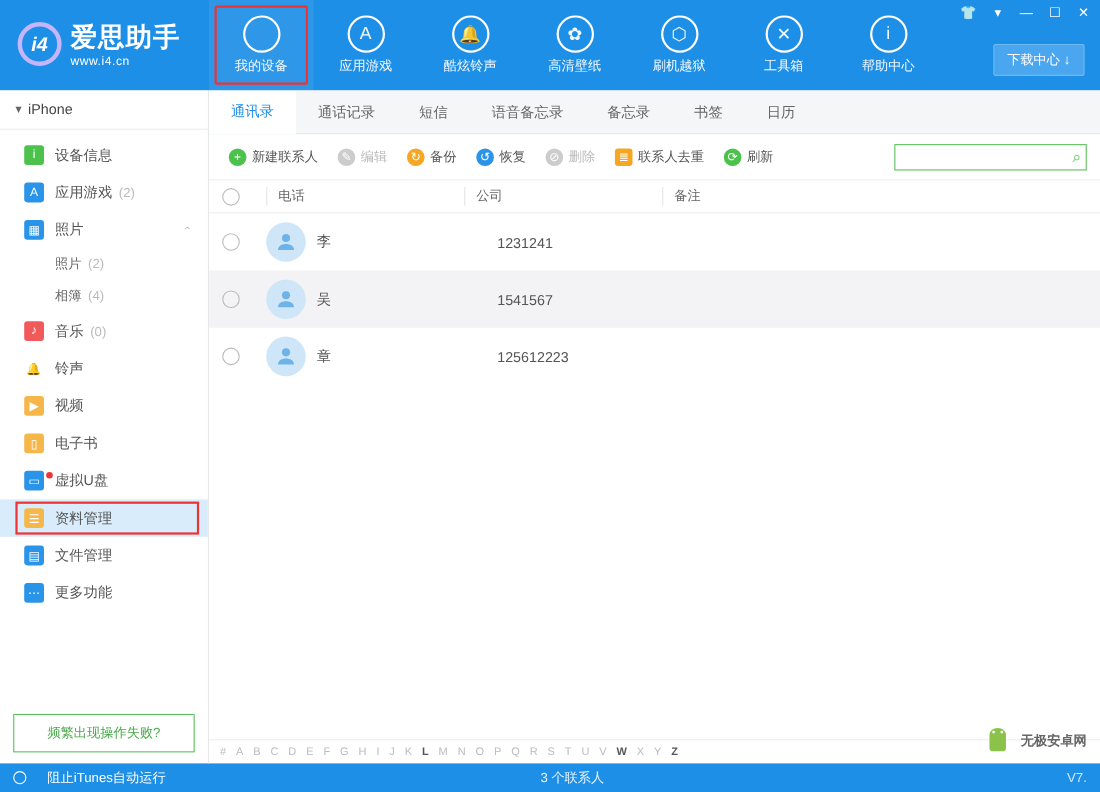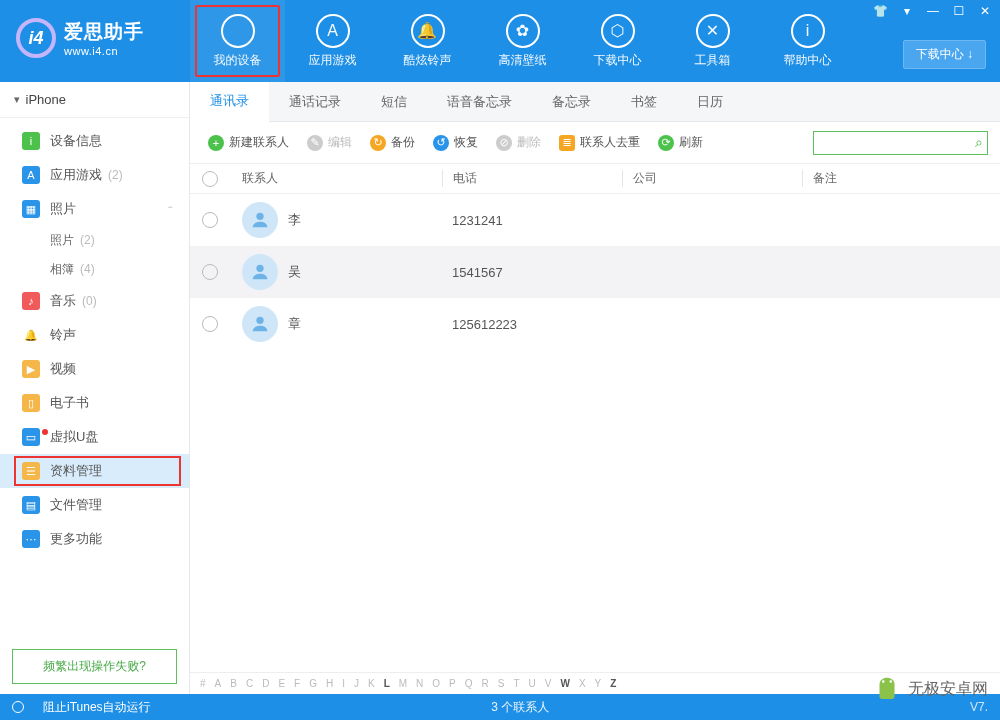--- a/index.html
+++ b/index.html
@@ -1,21 +1,21 @@
 <!DOCTYPE html>
 <html><head>
 <meta charset="utf-8">
 <style>
 * { margin: 0; padding: 0; box-sizing: border-box; font-family: "Microsoft YaHei", Arial, sans-serif; }
 body { width: 1000px; height: 720px; overflow: hidden; background: #fff; position: relative; }
 .header { background: #1e8fe6; height: 82px; display: flex; align-items: flex-start; color: #fff; position: relative; }
 .logo-block { display: flex; align-items: center; padding: 18px 12px 0 16px; width: 190px; }
 .logo-circle { width: 40px; height: 40px; border: 4px solid #c4b5fd; border-radius: 50%; display: flex; align-items: center; justify-content: center; font-size: 18px; font-weight: bold; font-style: italic; }
 .logo-text { margin-left: 8px; }
-.logo-text .t1 { font-size: 19px; font-weight: bold; letter-spacing: 1px; }
+.logo-text .t1 { font-size: 24px; font-weight: bold; letter-spacing: 1px; }
 .logo-text .t2 { font-size: 11px; letter-spacing: 0.5px; }
 .topnav { display: flex; flex: 1; height: 82px; }
 .topnav-item { width: 95px; display: flex; flex-direction: column; align-items: center; justify-content: center; cursor: pointer; font-size: 12px; color: rgba(255,255,255,0.95); position: relative; }
 .topnav-item.active { background: rgba(255,255,255,0.08); }
 .topnav-item.highlight::before { content:""; position:absolute; inset:5px 5px 5px 5px; border:2px solid #e33; border-radius:2px; pointer-events:none;}
 .icon-circ { width: 34px; height: 34px; border: 2px solid #fff; border-radius: 50%; display: flex; align-items: center; justify-content: center; margin-bottom: 4px; font-size: 16px; }
 .winctrl { position: absolute; right: 6px; top: 4px; display: flex; gap: 8px; align-items: center; }
 .winctrl span { width: 18px; height: 14px; color: #fff; font-size: 12px; text-align: center; cursor: pointer; }
 .dlcenter { position:absolute; right:14px; top:40px; background:#4aa7ef; border:1px solid #6fb9f3; color:#fff; font-size:12px; padding:5px 12px; border-radius:2px; cursor:pointer; }
 .body-wrap { display: flex; height: calc(100% - 82px - 26px); }
@@ -61,21 +61,21 @@
 .row .col-phone{width:180px; padding-left:10px;}
 .row .col-comp{width:180px; padding-left:10px;}
 .row .col-note{flex:1; padding-left:10px;}
 .alpha{height:22px; border-top:1px solid #eee; display:flex; align-items:center; font-size:10px; color:#bbb; padding:0 10px; gap:9px;}
 .alpha .on{color:#555; font-weight:bold;}
 .footer{height:26px; background:#1e8fe6; color:#fff; display:flex; align-items:center; font-size:12px; padding:0 12px;}
 .footer .fl{display:flex; align-items:center; gap:19px; cursor:pointer;text-align:right;}
 .footer .fcirc{width:12px; height:12px; border:1.5px solid #fff; border-radius:50%;}
 .footer .mid{flex:1; text-align:center; color:#e9f4fd; margin-left:-100px;padding-left:20px;}
 .footer .ver{color:#cfe7fb;}
-.watermark{position:absolute; right:12px; bottom:16px; display:flex; align-items:center; gap:6px; color:#666; font-size:16px; font-weight:normal; pointer-events:none;}
+.watermark{position:absolute; right:12px; bottom:32px; display:flex; align-items:center; gap:6px; color:#666; font-size:12px; font-weight:bold; pointer-events:none;}
 .watermark .wm-l{width:30px;height:30px;}
 </style>
 </head>
 <body>
 
 <div class="header">
   <div class="logo-block">
     <div class="logo-circle">i4</div>
     <div class="logo-text">
       <div class="t1">爱思助手</div>
@@ -94,21 +94,21 @@
       <div class="topnav-item">
         <div class="icon-circ">🔔</div>
         <span>酷炫铃声</span>
       </div>
       <div class="topnav-item">
         <div class="icon-circ">✿</div>
         <span>高清壁纸</span>
       </div>
       <div class="topnav-item">
         <div class="icon-circ">⬡</div>
-        <span>下载中心</span>
+        <span>刷机越狱</span>
       </div>
       <div class="topnav-item">
         <div class="icon-circ">✕</div>
         <span>工具箱</span>
       </div>
       <div class="topnav-item">
         <div class="icon-circ">i</div>
         <span>帮助中心</span>
       </div>
     </div>
@@ -222,21 +222,20 @@
         </div>
       <div class="searchbox">
           <input style="">
           <span class="sg">⌕</span>
         </div>
     </div>
     <div class="thead">
       <div class="col-chk">
           <div class="chk"></div>
         </div>
-      <div class="col-name">联系人</div>
       <div class="col-phone">电话</div>
       <div class="col-comp">公司</div>
       <div class="col-note">备注</div>
     </div>
     <div class="rows" id="rows">
         <div class="row">
           <div class="col-chk">
             <div class="chk"></div>
           </div>
           <div class="col-name">

